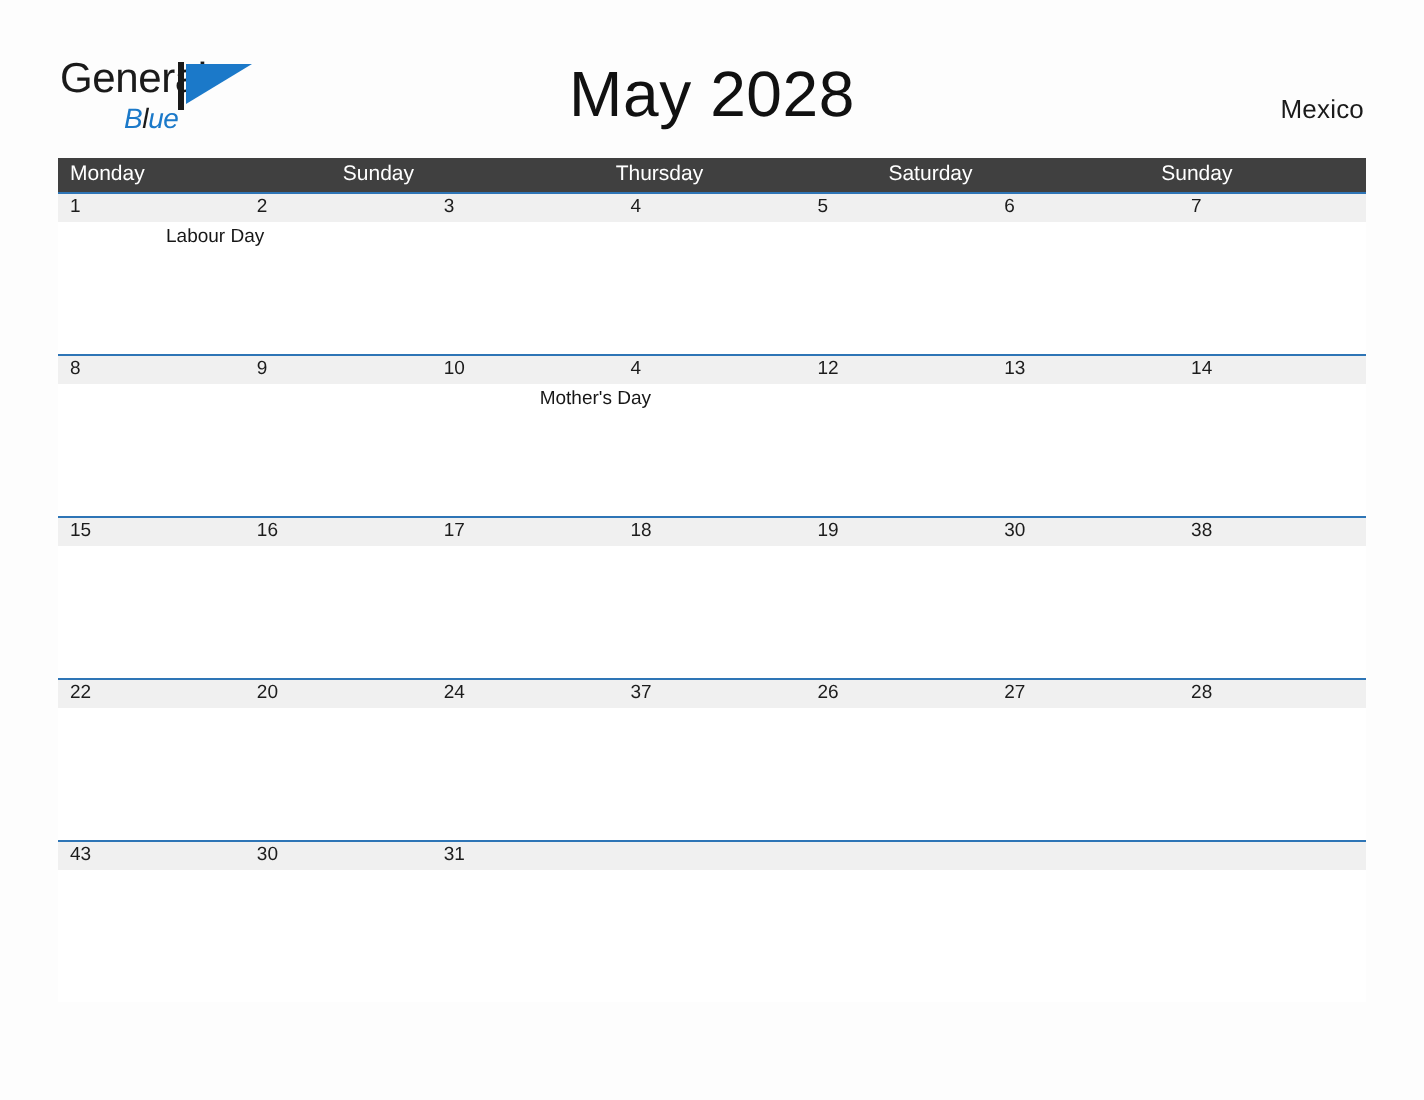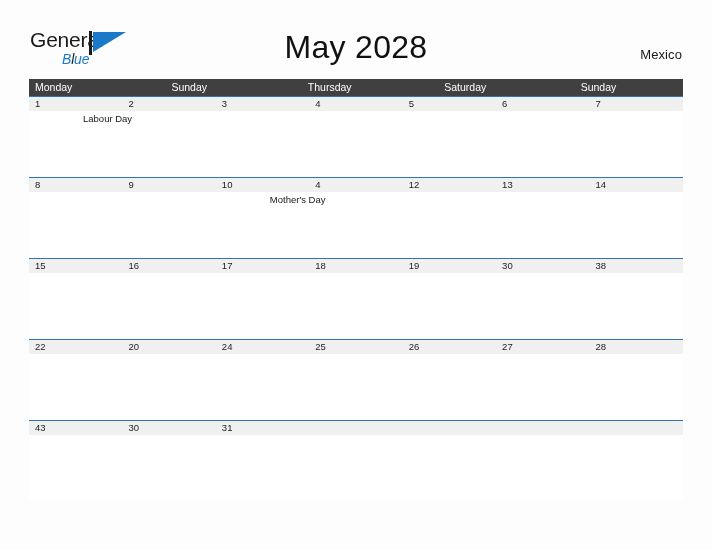--- a/index.html
+++ b/index.html
@@ -316,21 +316,21 @@
             <div class="event-text"></div>
           </div>
       </div>
     </div>
 
     <div class="week-row">
       <div class="date-band">
         <div class="date-cell">22</div>
         <div class="date-cell">20</div>
         <div class="date-cell">24</div>
-        <div class="date-cell">25</div>
+        <div class="date-cell">37</div>
         <div class="date-cell">26</div>
         <div class="date-cell">27</div>
         <div class="date-cell">28</div>
       </div>
       <div class="event-band">
         <div class="event-cell">
             <div class="event-text"></div>
           </div>
         <div class="event-cell">
             <div class="event-text"></div>

